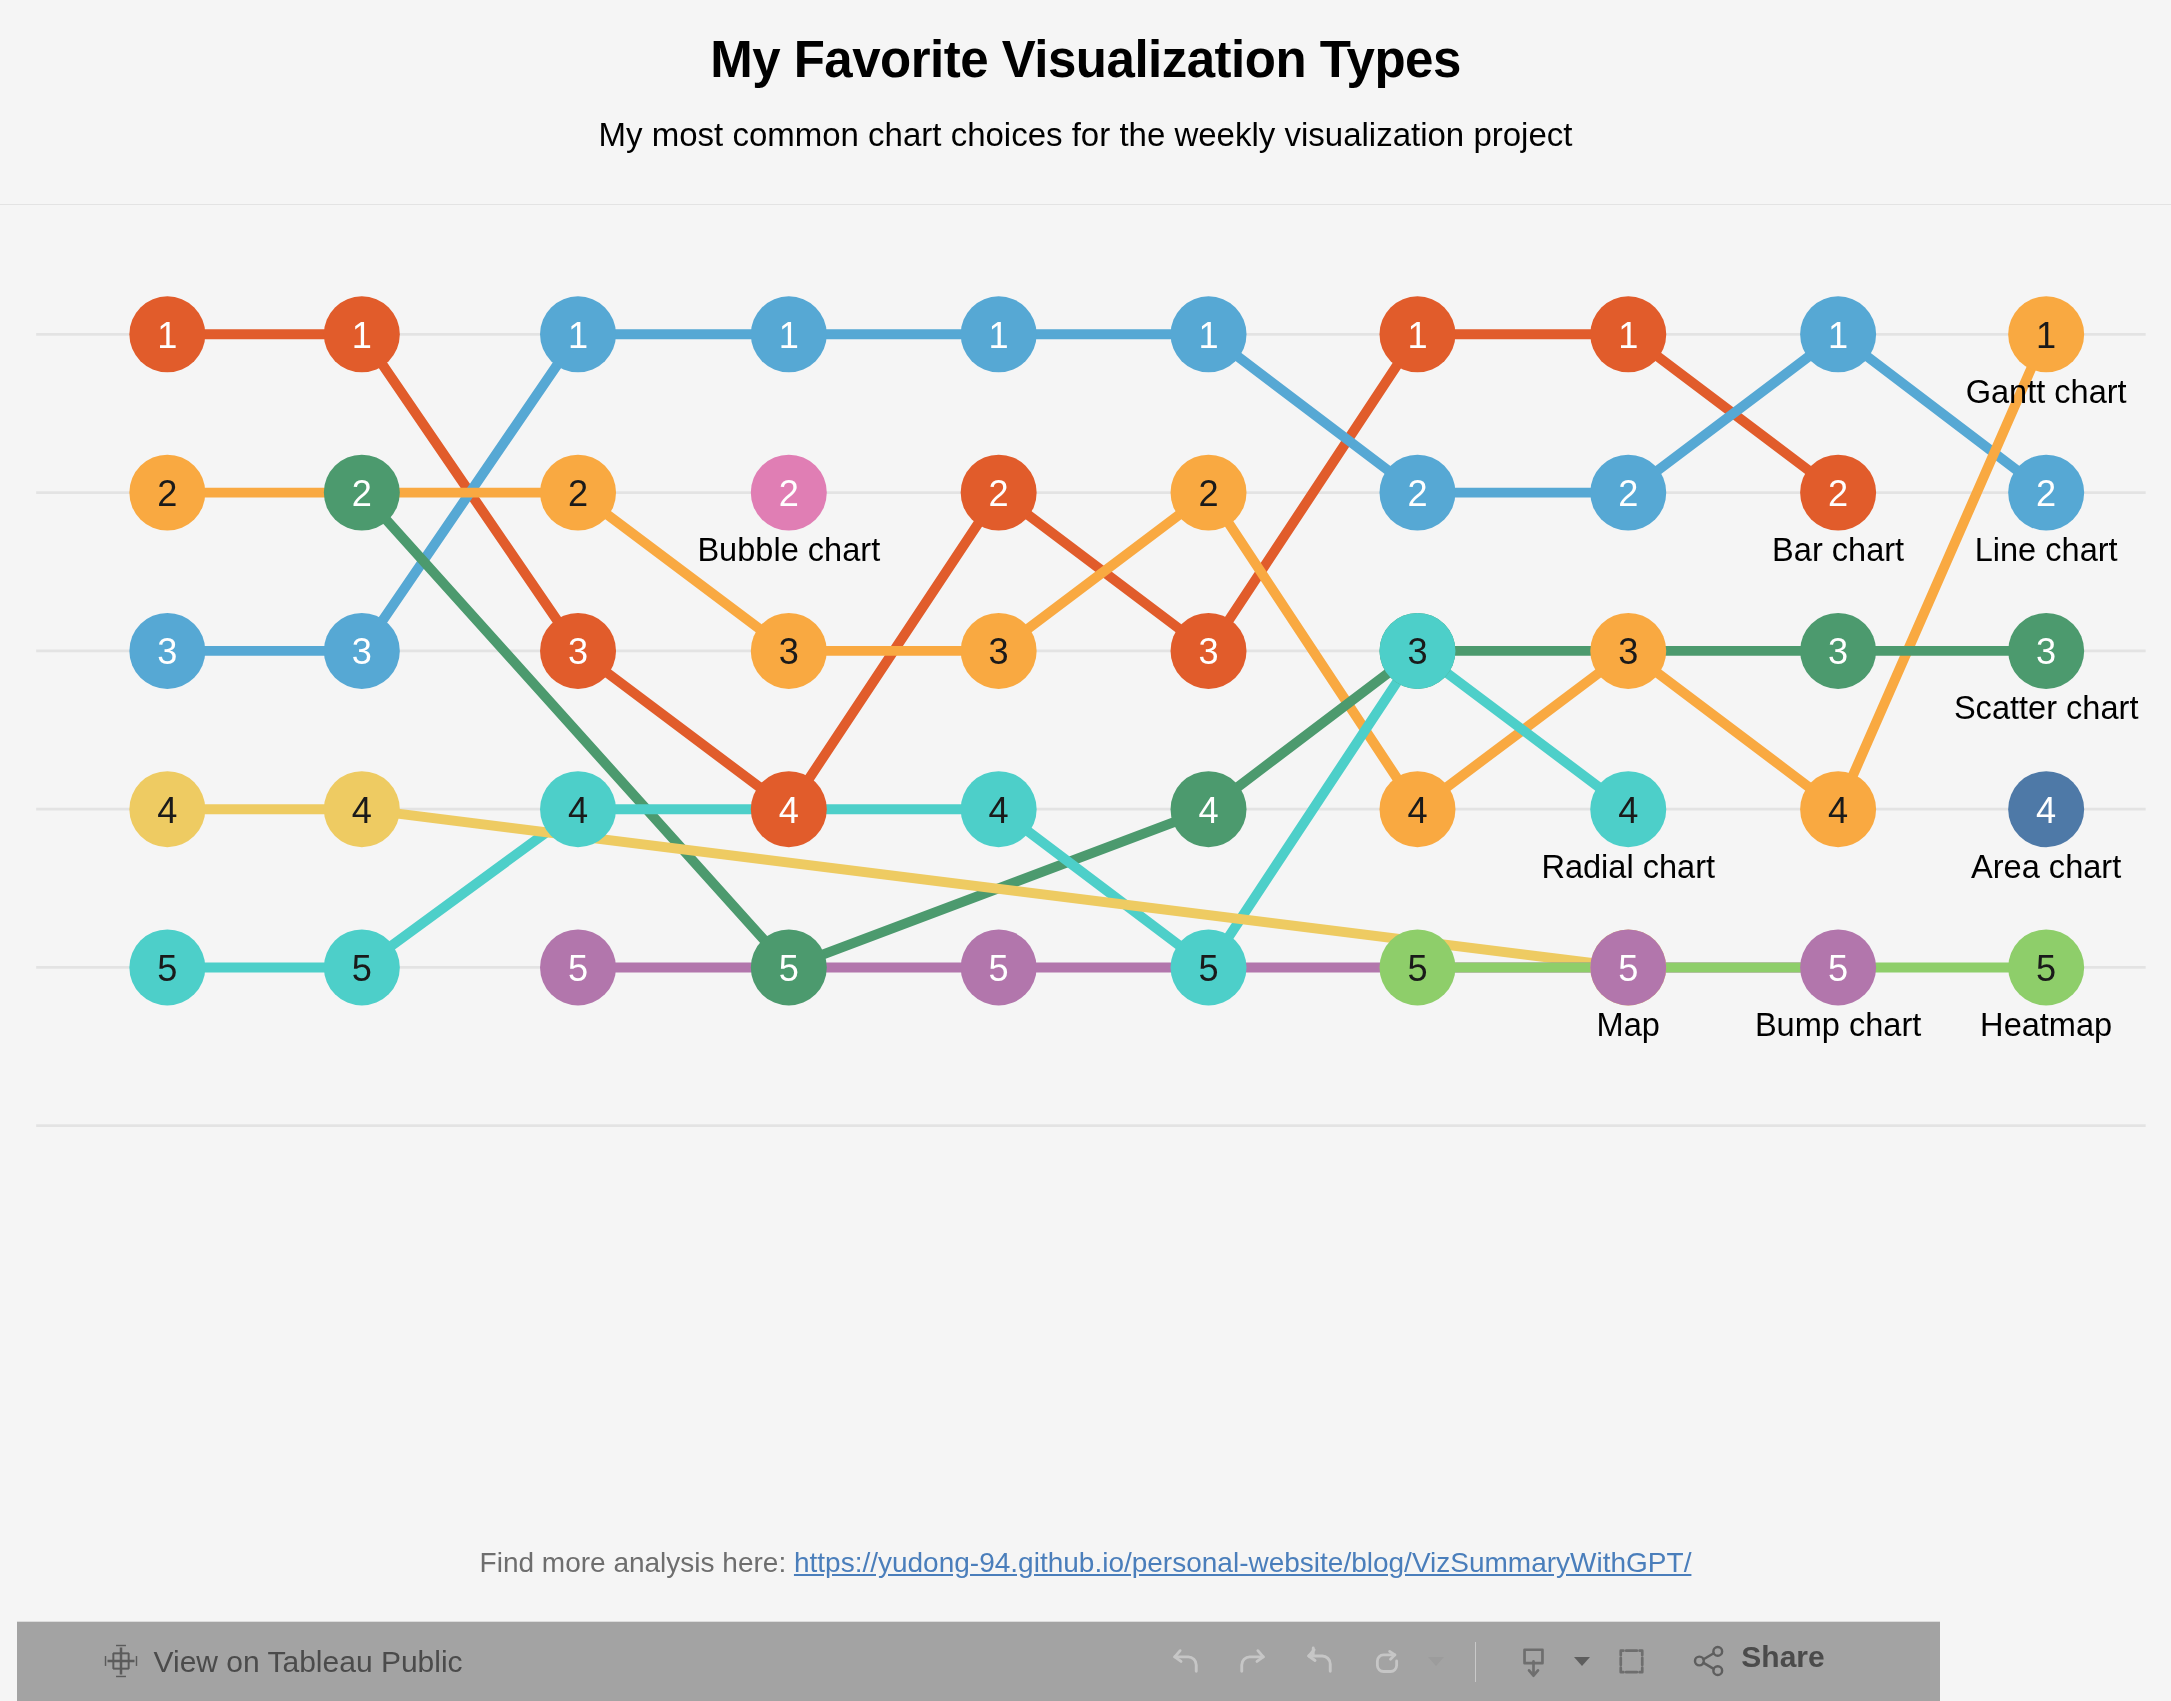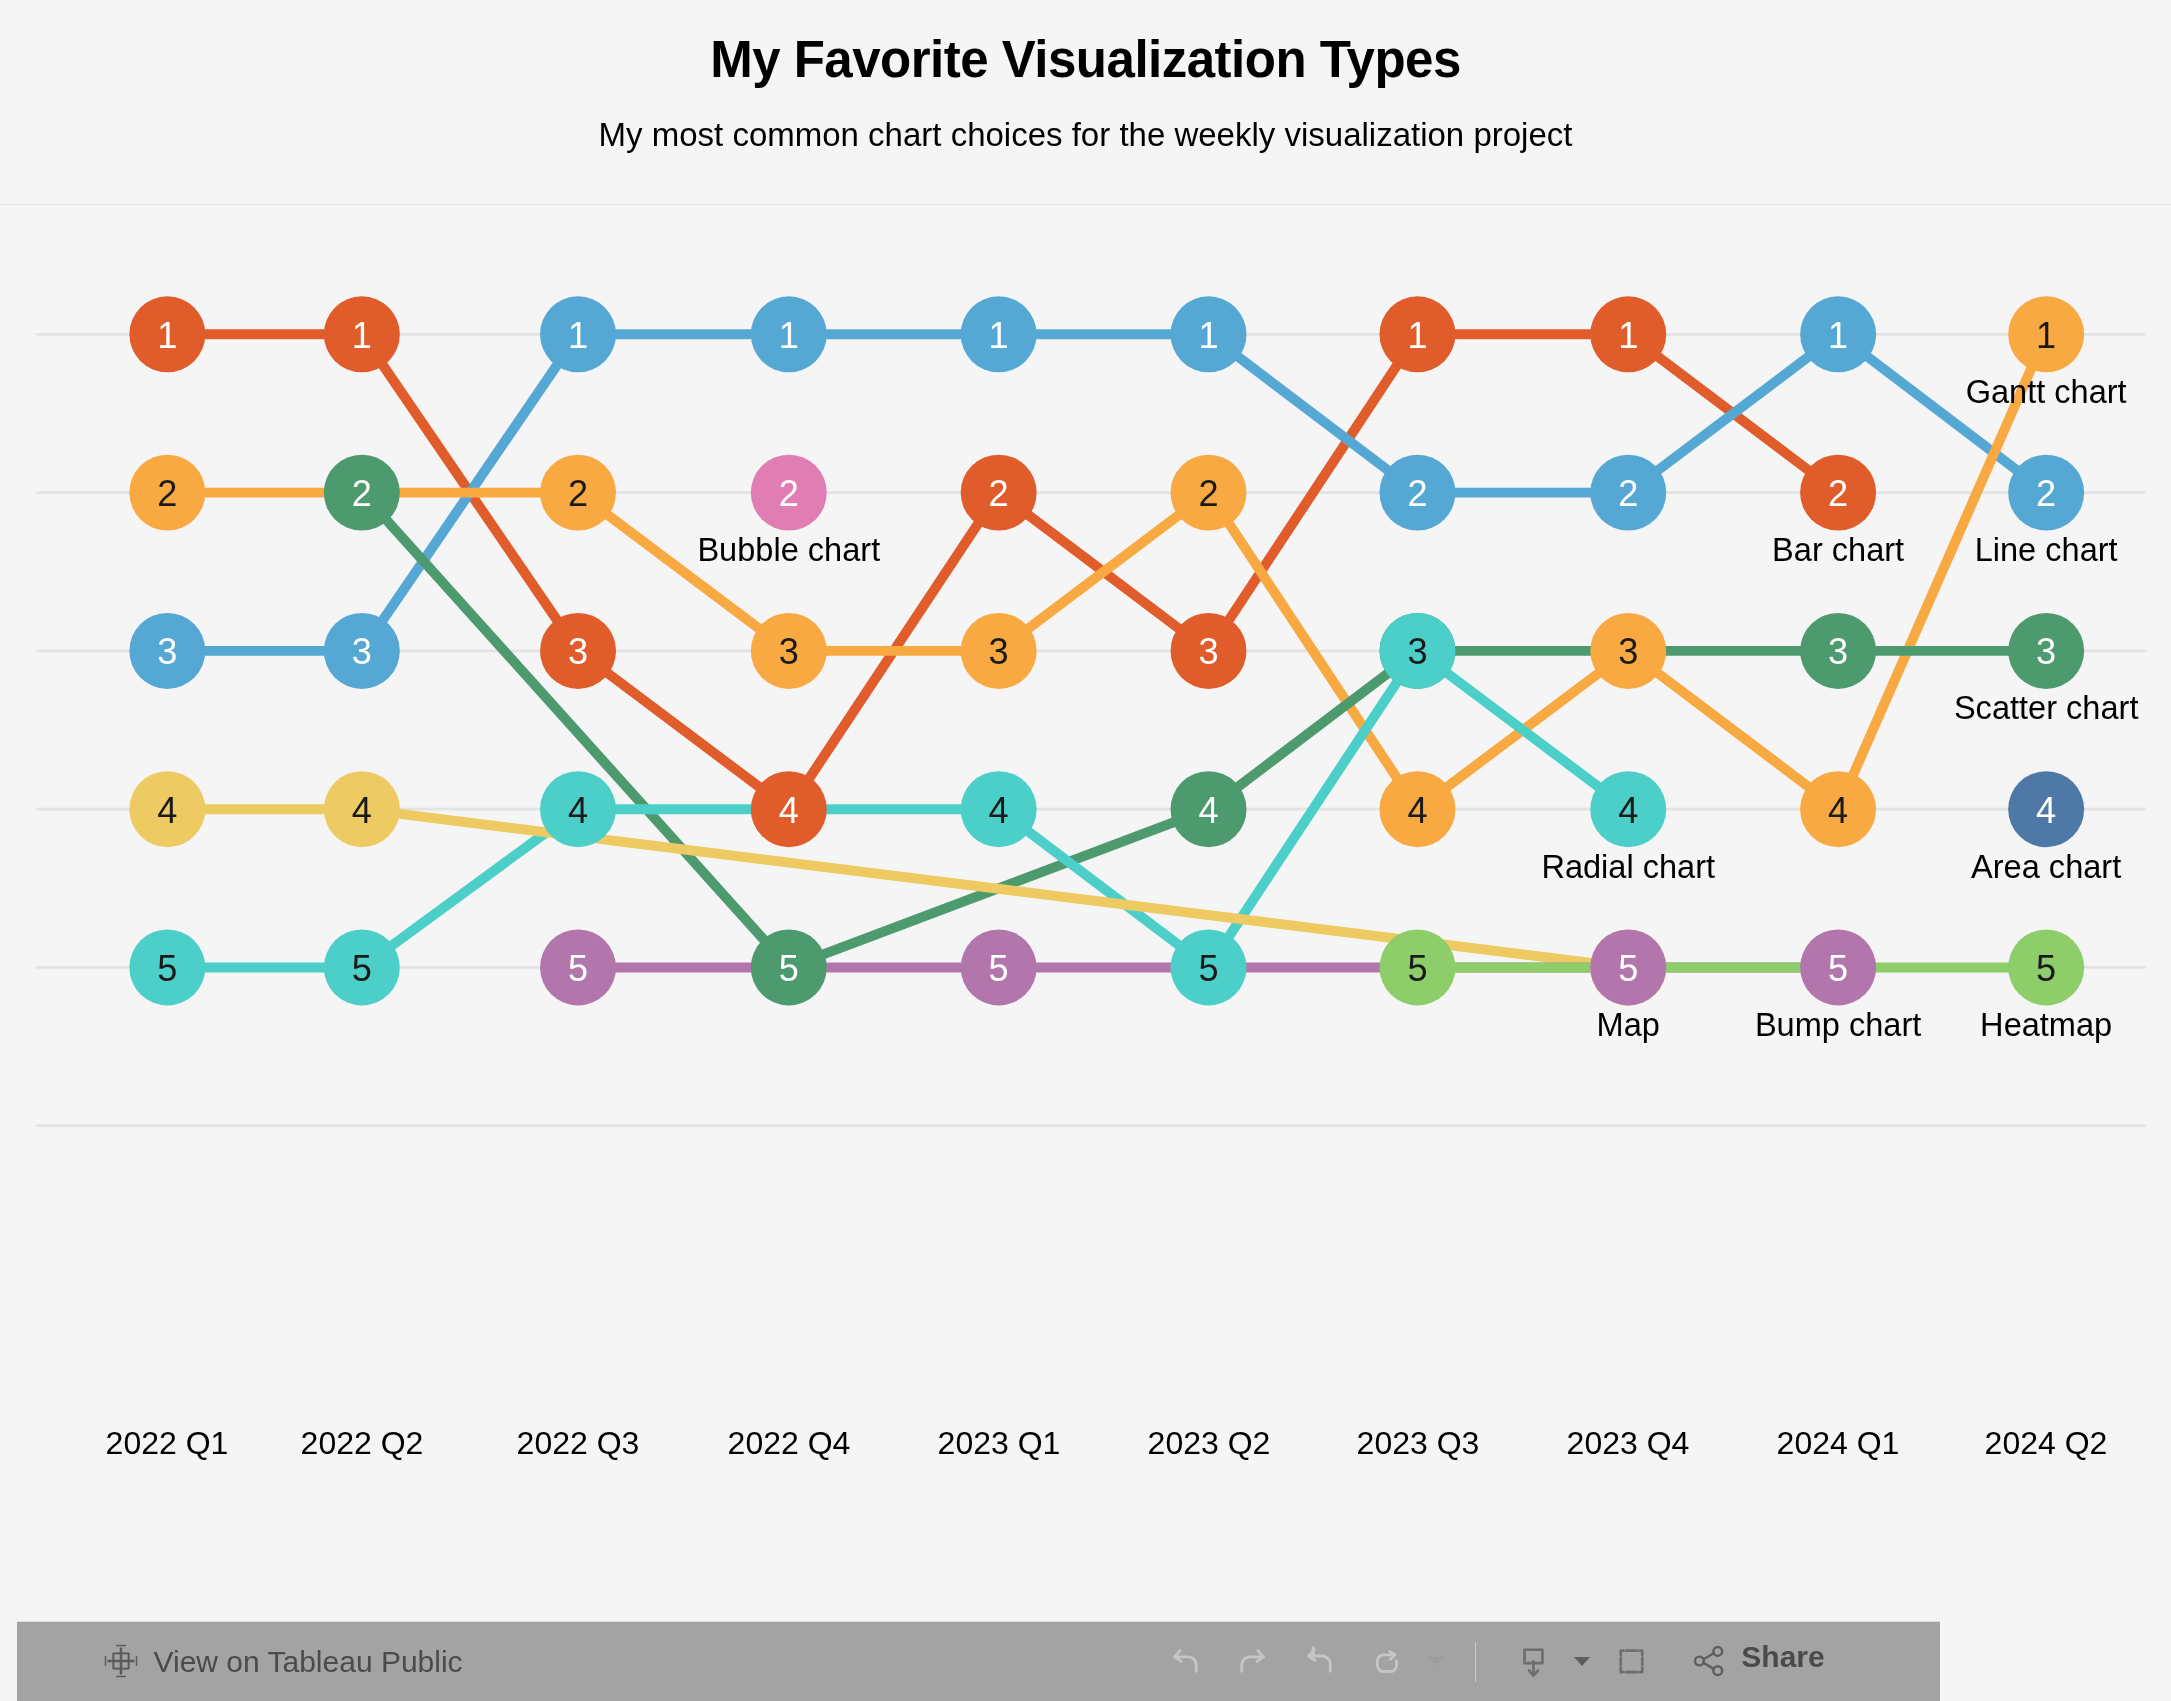--- a/index.html
+++ b/index.html
@@ -350,33 +350,25 @@
           <text x="1800" y="718" class="series-name">Radial chart</text>
           <text x="1800" y="893" class="series-name">Map</text>
           <text x="2032" y="893" class="series-name">Bump chart</text>
           <text x="2262" y="893" class="series-name">Heatmap</text>
           <text x="872" y="368" class="series-name">Bubble chart</text>
           <text x="2262" y="718" class="series-name">Area chart</text>
         </g>
     </svg>
   </div>
 
-  <div id="xaxis">
-      <div class="xtick" style="left: 167px;">2022 Q1</div>
-      <div class="xtick" style="left: 362px;">2022 Q2</div>
-      <div class="xtick" style="left: 578px;">2022 Q3</div>
-      <div class="xtick" style="left: 789px;">2022 Q4</div>
-      <div class="xtick" style="left: 999px;">2023 Q1</div>
-      <div class="xtick" style="left: 1209px;">2023 Q2</div>
-      <div class="xtick" style="left: 1418px;">2023 Q3</div>
-      <div class="xtick" style="left: 1628px;">2023 Q4</div>
-      <div class="xtick" style="left: 1838px;">2024 Q1</div>
-      <div class="xtick" style="left: 2046px;">2024 Q2</div>
-    </div>
-
+
+  <div id="caption">
+    <span>Find more analysis here:</span>
+    <a href="#">https://yudong-94.github.io/personal-website/blog/VizSummaryWithGPT/</a>
+  </div>
 
   <div id="toolbar">
 
     <div id="tableau-public-link">
       <span>
         <svg width="36" height="36" viewBox="0 0 40 40">
           <g fill="#5b5b5b">
             <rect x="18.6" y="5" width="2.8" height="30"></rect>
             <rect x="5" y="18.6" width="30" height="2.8"></rect>
             <rect x="10.4" y="11.2" width="2.2" height="17.6"></rect>

